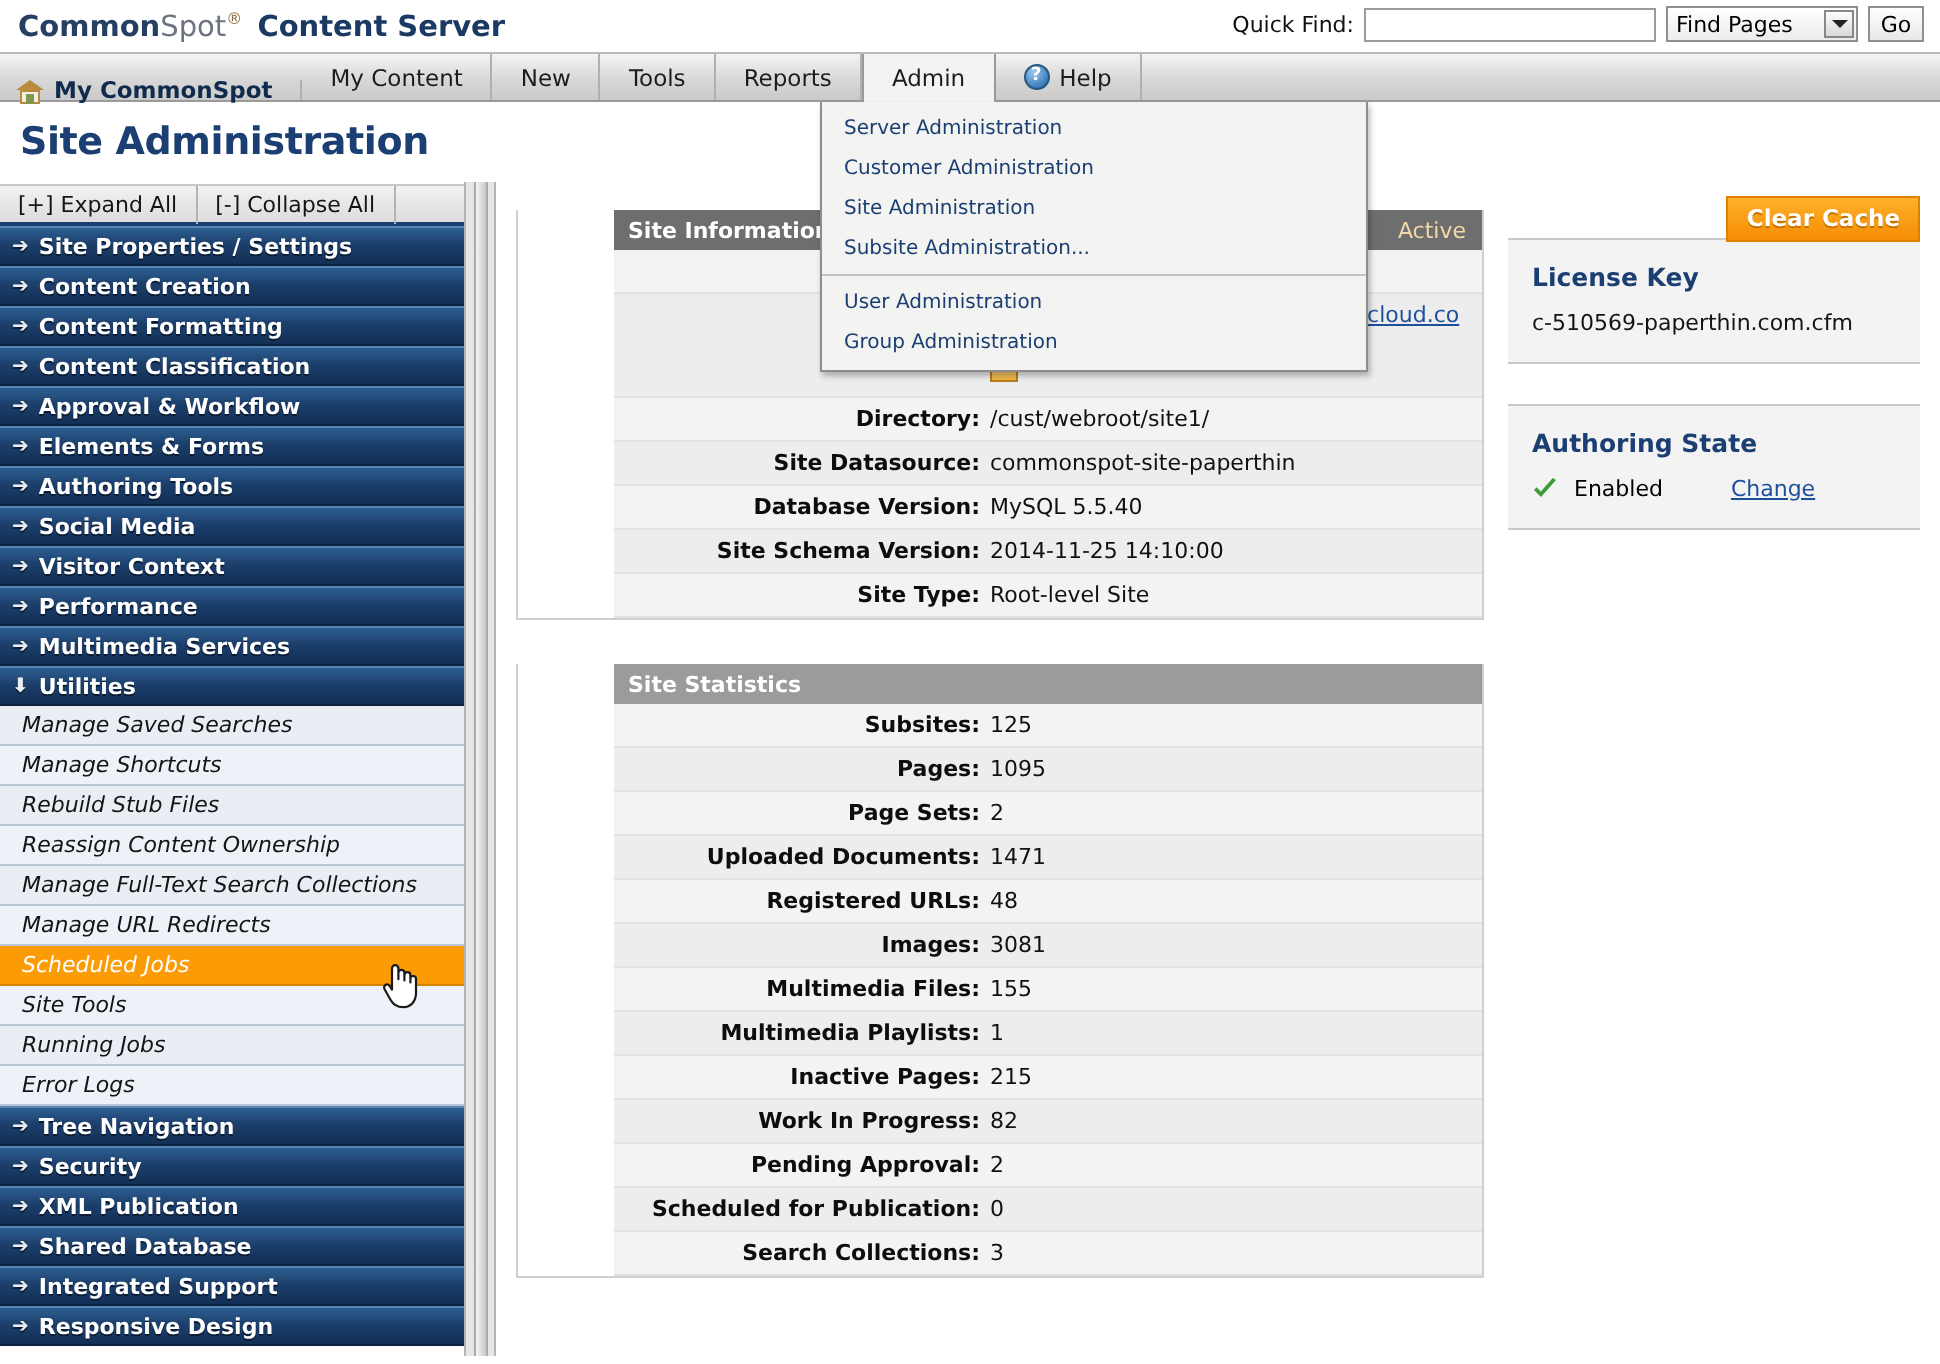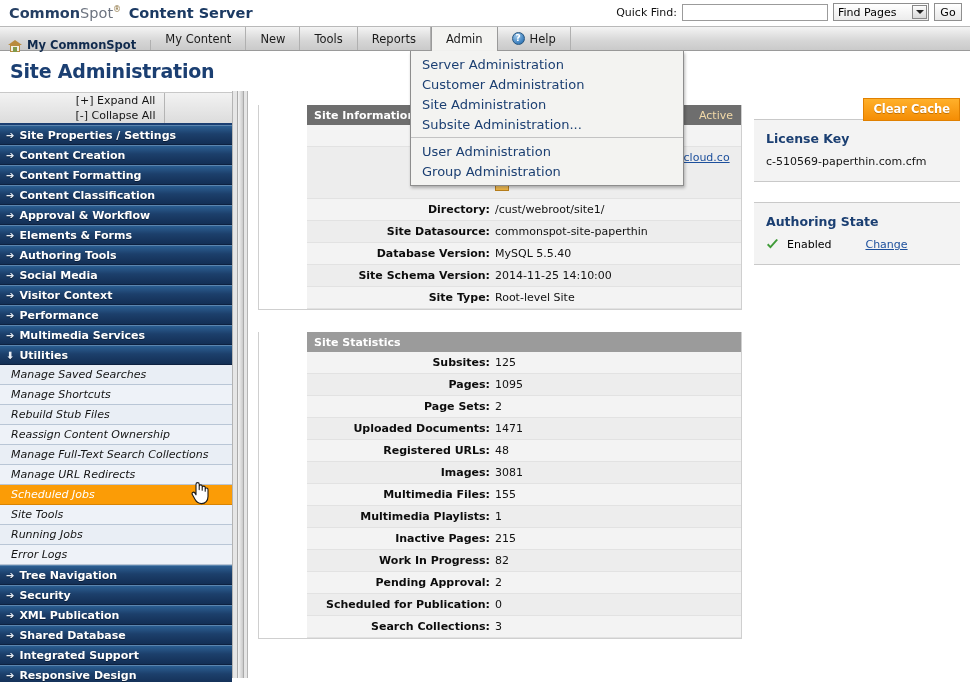--- a/index.html
+++ b/index.html
@@ -159,27 +159,26 @@
   }
 
   
   .sidebar {
     width: 232px;
     flex: 0 0 232px;
     background: #ffffff;
     border-top: 1px solid #fff;
   }
   .sb-toolbar {
-    height: 33px;
+    height: 21px;
     background: linear-gradient(#f2f2f2, #dcdcdc);
     border-top: 1px solid #c8c8c8;
     border-bottom: 2px solid #1b3f72;
-    display: flex; align-items: center;
+    display: flex; align-items: flex-start;
     font-size: 11px;
-    flex-direction: column;
   }
   .sb-toolbar .tb-btn {
     padding: 0 9px;
     height: 19px;
     display: flex; align-items: center;
     border-right: 1px solid #b4b4b4;
     color: #151515;
     cursor: pointer;
   }
   .sb-head {
@@ -352,21 +351,21 @@
     border: 1px solid #8d8d8d;
     border-top: none;
     box-shadow: 1px 2px 3px rgba(0,0,0,0.28);
     z-index: 100;
     padding: 3px 0 4px;
   }
   .dd-item {
     height: 20px;
     display: flex; align-items: center;
     padding-left: 11px;
-    font-size: 13px;
+    font-size: 10px;
     color: #1b3f72;
     cursor: pointer;
     white-space: nowrap;
   }
   .dd-sep {
     height: 1px;
     background: #c3c3c3;
     margin: 3px 0 3px 0;
   }
 </style>

